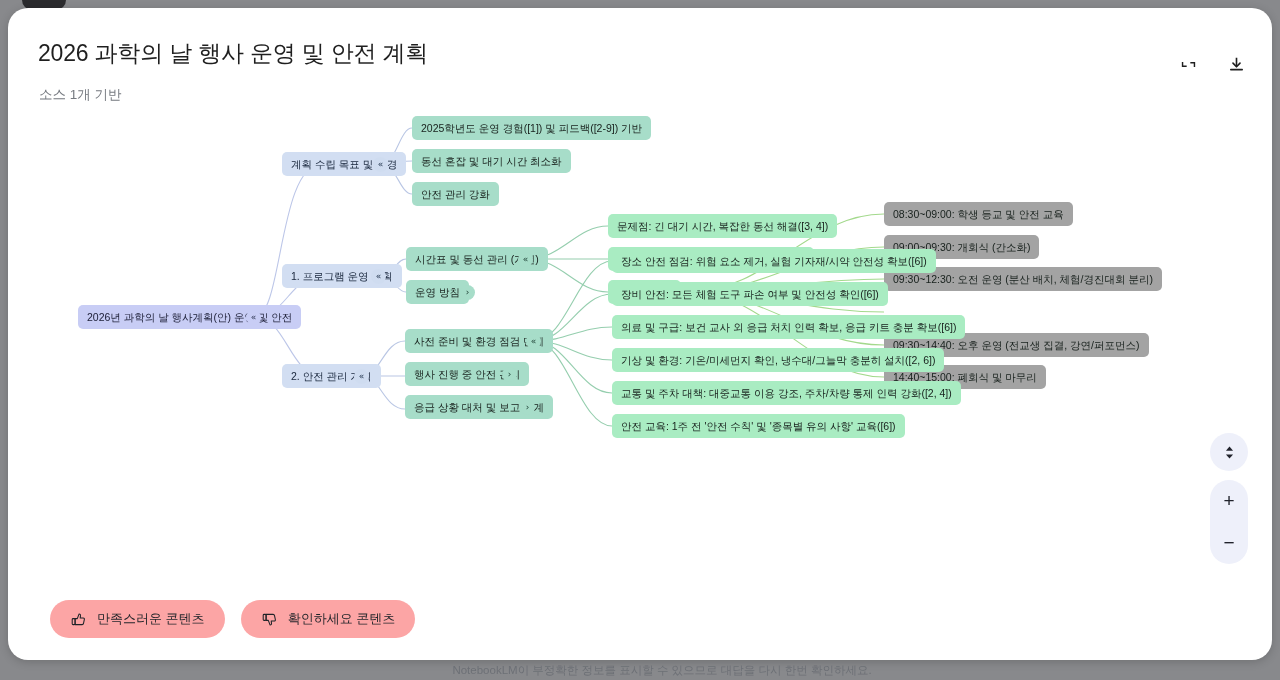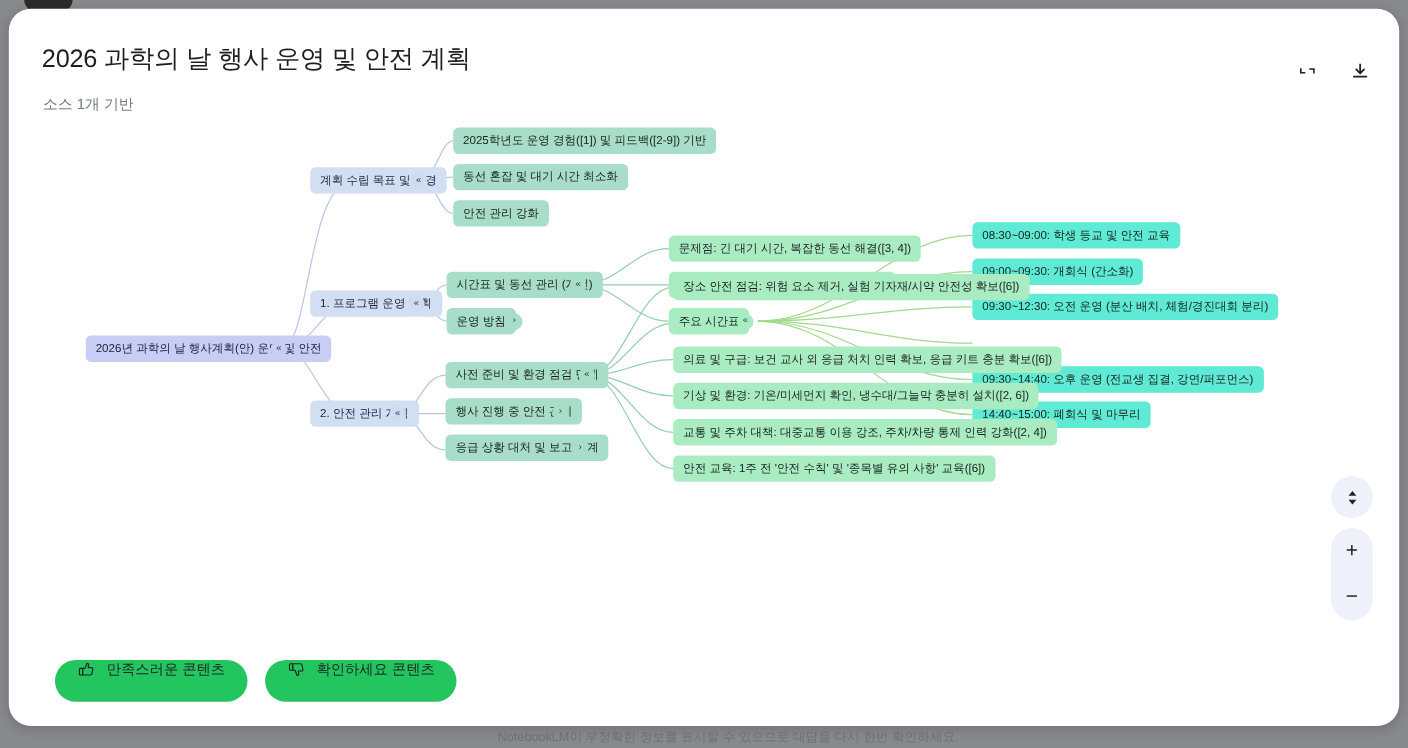--- a/index.html
+++ b/index.html
@@ -45,21 +45,21 @@
   .node {
     position: absolute; display: flex; align-items: center;
     height: 24px; padding: 0 9px; border-radius: 5px;
     font-size: 10.5px; color: #17201c; white-space: nowrap;
     line-height: 1; cursor: pointer;
   }
   .node.lv0 { background: #c8cdf5; color: #1b1d35; }
   .node.lv1 { background: #d2def2; color: #16243a; }
   .node.lv2 { background: #a7ddc9; }
   .node.lv3 { background: #a9ecc2; }
-  .node.lv4 { background: #5eead4; }
+  .node.lv4 { background: #a3a3a3; }
 
   .toggle {
     position: absolute; width: 15px; height: 15px; border-radius: 50%;
     display: flex; align-items: center; justify-content: center;
     font-size: 9px; line-height: 1; cursor: pointer; user-select: none;
     font-family: "DejaVu Sans", sans-serif;
   }
   .toggle.t0 { background: #c8cdf5; color: #2c3350; }
   .toggle.t1 { background: #cfdcf0; color: #20334d; }
   .toggle.t2 { background: #a7ddc9; color: #1d4034; }
@@ -75,22 +75,22 @@
     position: absolute; right: 24px; top: 472px; width: 38px; height: 84px;
     background: #eef0fa; border-radius: 19px;
     display: flex; flex-direction: column; align-items: center; justify-content: space-around; cursor: default;
   }
   .zoom-pill div { width: 38px; height: 42px; display: flex; align-items: center; justify-content: center;
     font-size: 19px; color: #20222b; cursor: pointer; }
 
   
   .feedback { position: absolute; left: 42px; bottom: 22px; display: flex; gap: 16px; }
   .fb-btn {
-    display: flex; gap: 10px; height: 38px; padding: 0 20px;
-    border-radius: 19px; background: #22c55e; font-size: 13px; color: #1f2328; cursor: pointer;
+    display: flex; align-items: center; gap: 10px; height: 38px; padding: 0 20px;
+    border-radius: 19px; background: #fca5a5; font-size: 13px; color: #1f2328; cursor: pointer;
   }
 
   .footer-note {
     position: absolute; left: 0; bottom: 2px; width: 1280px; text-align: center;
     font-size: 11.5px; color: #6d7076; padding-left: 44px;
   }
 </style>
 </head>
 <body>
 
@@ -244,20 +244,23 @@
       <div class="toggle t2" style="left:494px; top:263px;" data-name="node-toggle-during-event-safety">›</div>
 
       <div class="node lv2" style="left:397px; top:291px;" data-name="mindmap-node-emergency-response">
         <span data-name="node-label">응급 상황 대처 및 보고 체계</span>
       </div>
       <div class="toggle t2" style="left:512px; top:296px;" data-name="node-toggle-emergency-response">›</div>
 
       <div class="node lv3" style="left:604px; top:245px;" data-name="mindmap-node-venue-inspection">
         <span data-name="node-label">장소 안전 점검: 위험 요소 제거, 실험 기자재/시약 안전성 확보([6])</span>
       </div>
+      <div class="node lv3" style="left:604px; top:178px;" data-name="mindmap-node-equipment-safety">
+        <span data-name="node-label">장비 안전: 모든 체험 도구 파손 여부 및 안전성 확인([6])</span>
+      </div>
       <div class="node lv3" style="left:604px; top:211px;" data-name="mindmap-node-medical-firstaid">
         <span data-name="node-label">의료 및 구급: 보건 교사 외 응급 처치 인력 확보, 응급 키트 충분 확보([6])</span>
       </div>
       <div class="node lv3" style="left:604px; top:244px;" data-name="mindmap-node-weather-environment">
         <span data-name="node-label">기상 및 환경: 기온/미세먼지 확인, 냉수대/그늘막 충분히 설치([2, 6])</span>
       </div>
       <div class="node lv3" style="left:604px; top:277px;" data-name="mindmap-node-traffic-parking">
         <span data-name="node-label">교통 및 주차 대책: 대중교통 이용 강조, 주차/차량 통제 인력 강화([2, 4])</span>
       </div>
       <div class="node lv3" style="left:604px; top:310px;text-align:right;" data-name="mindmap-node-safety-education">

